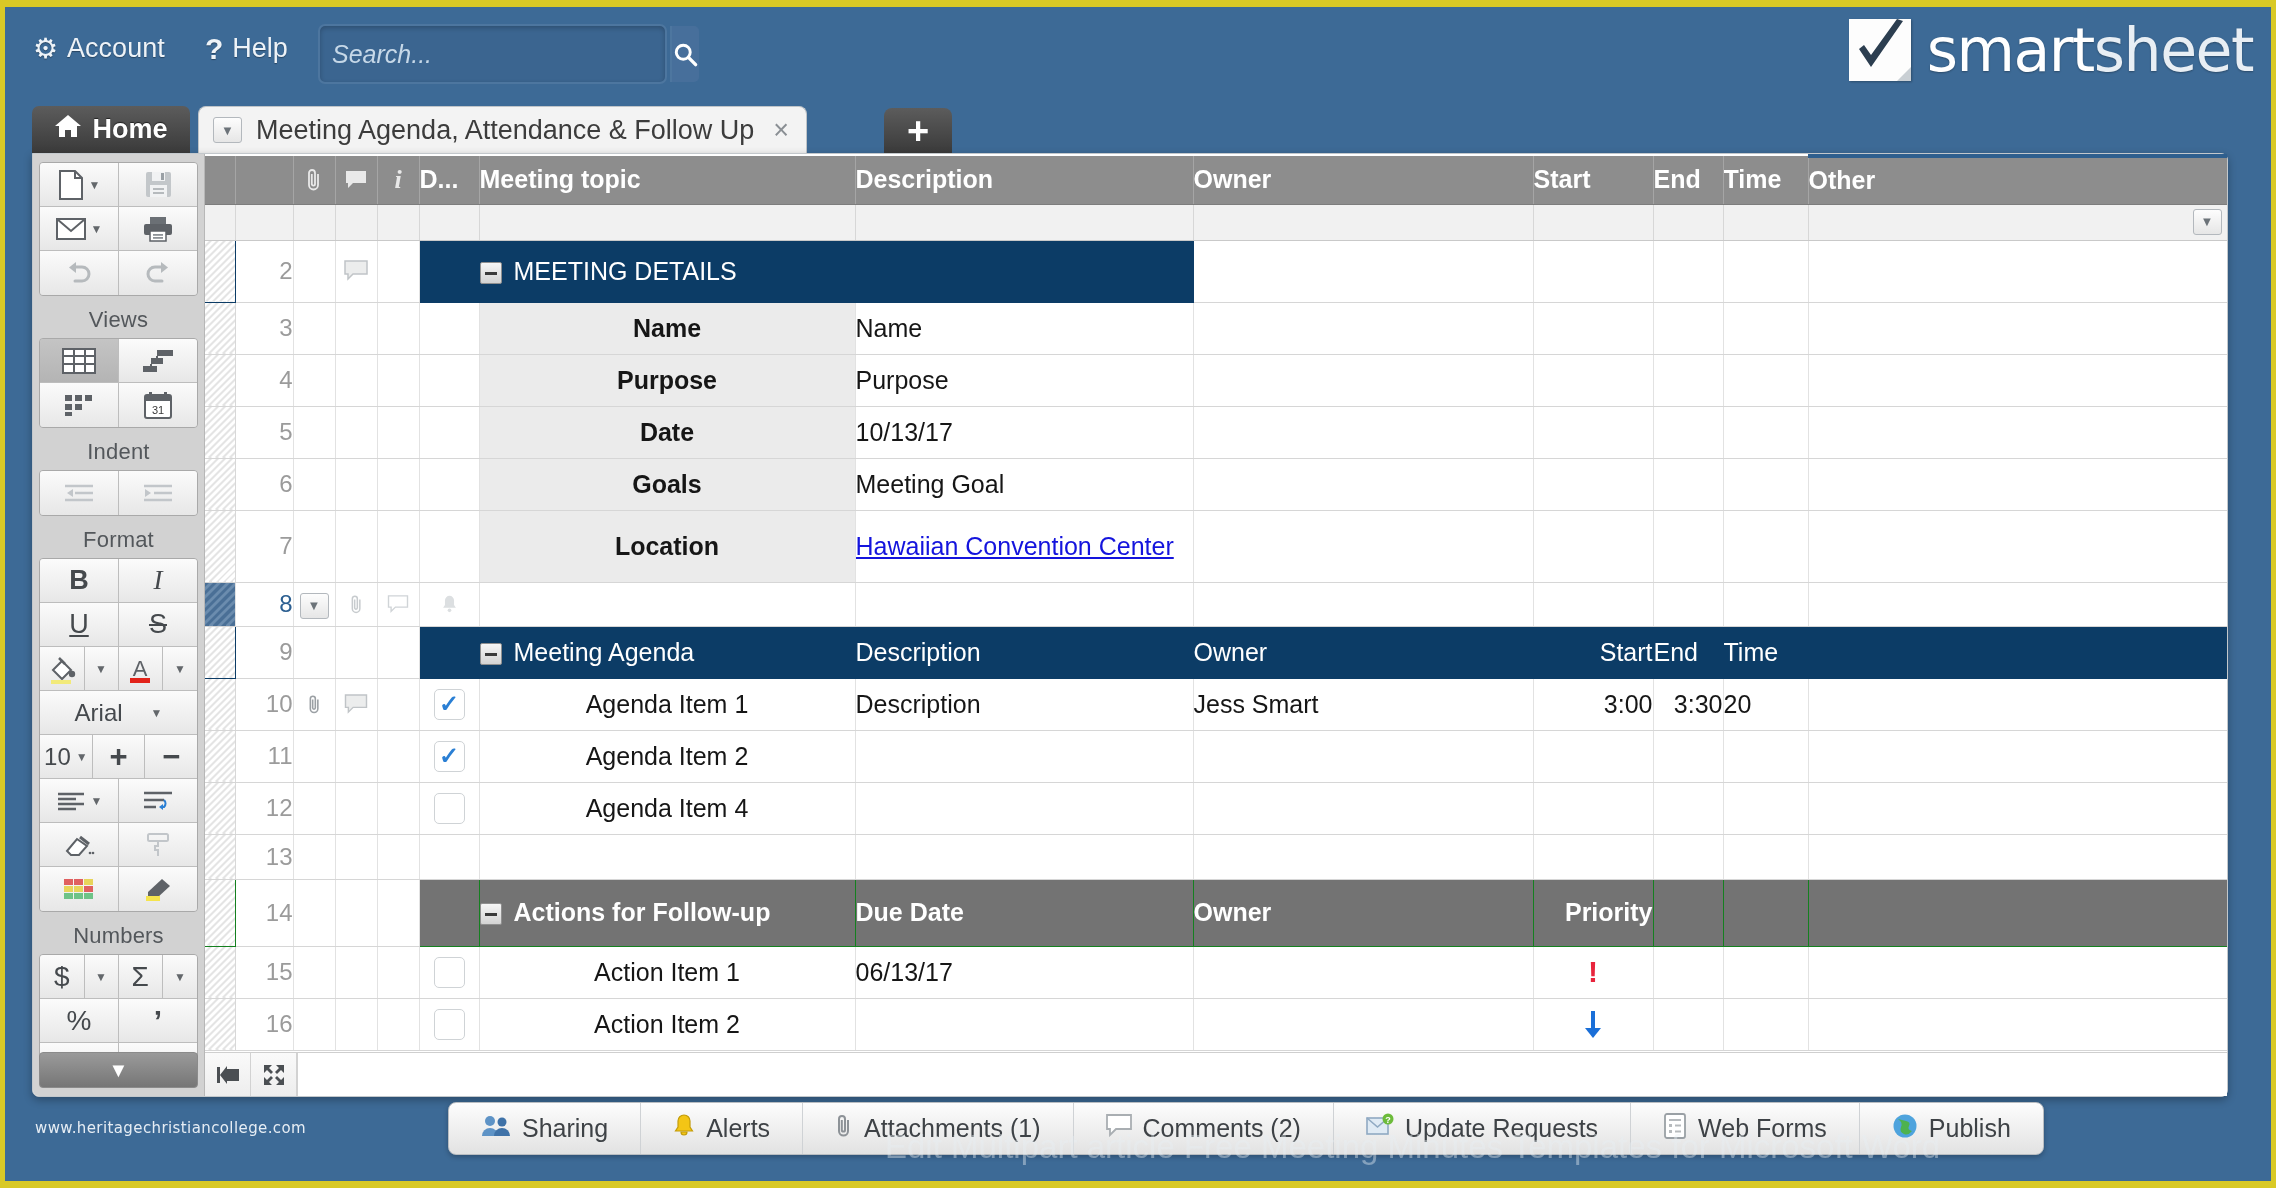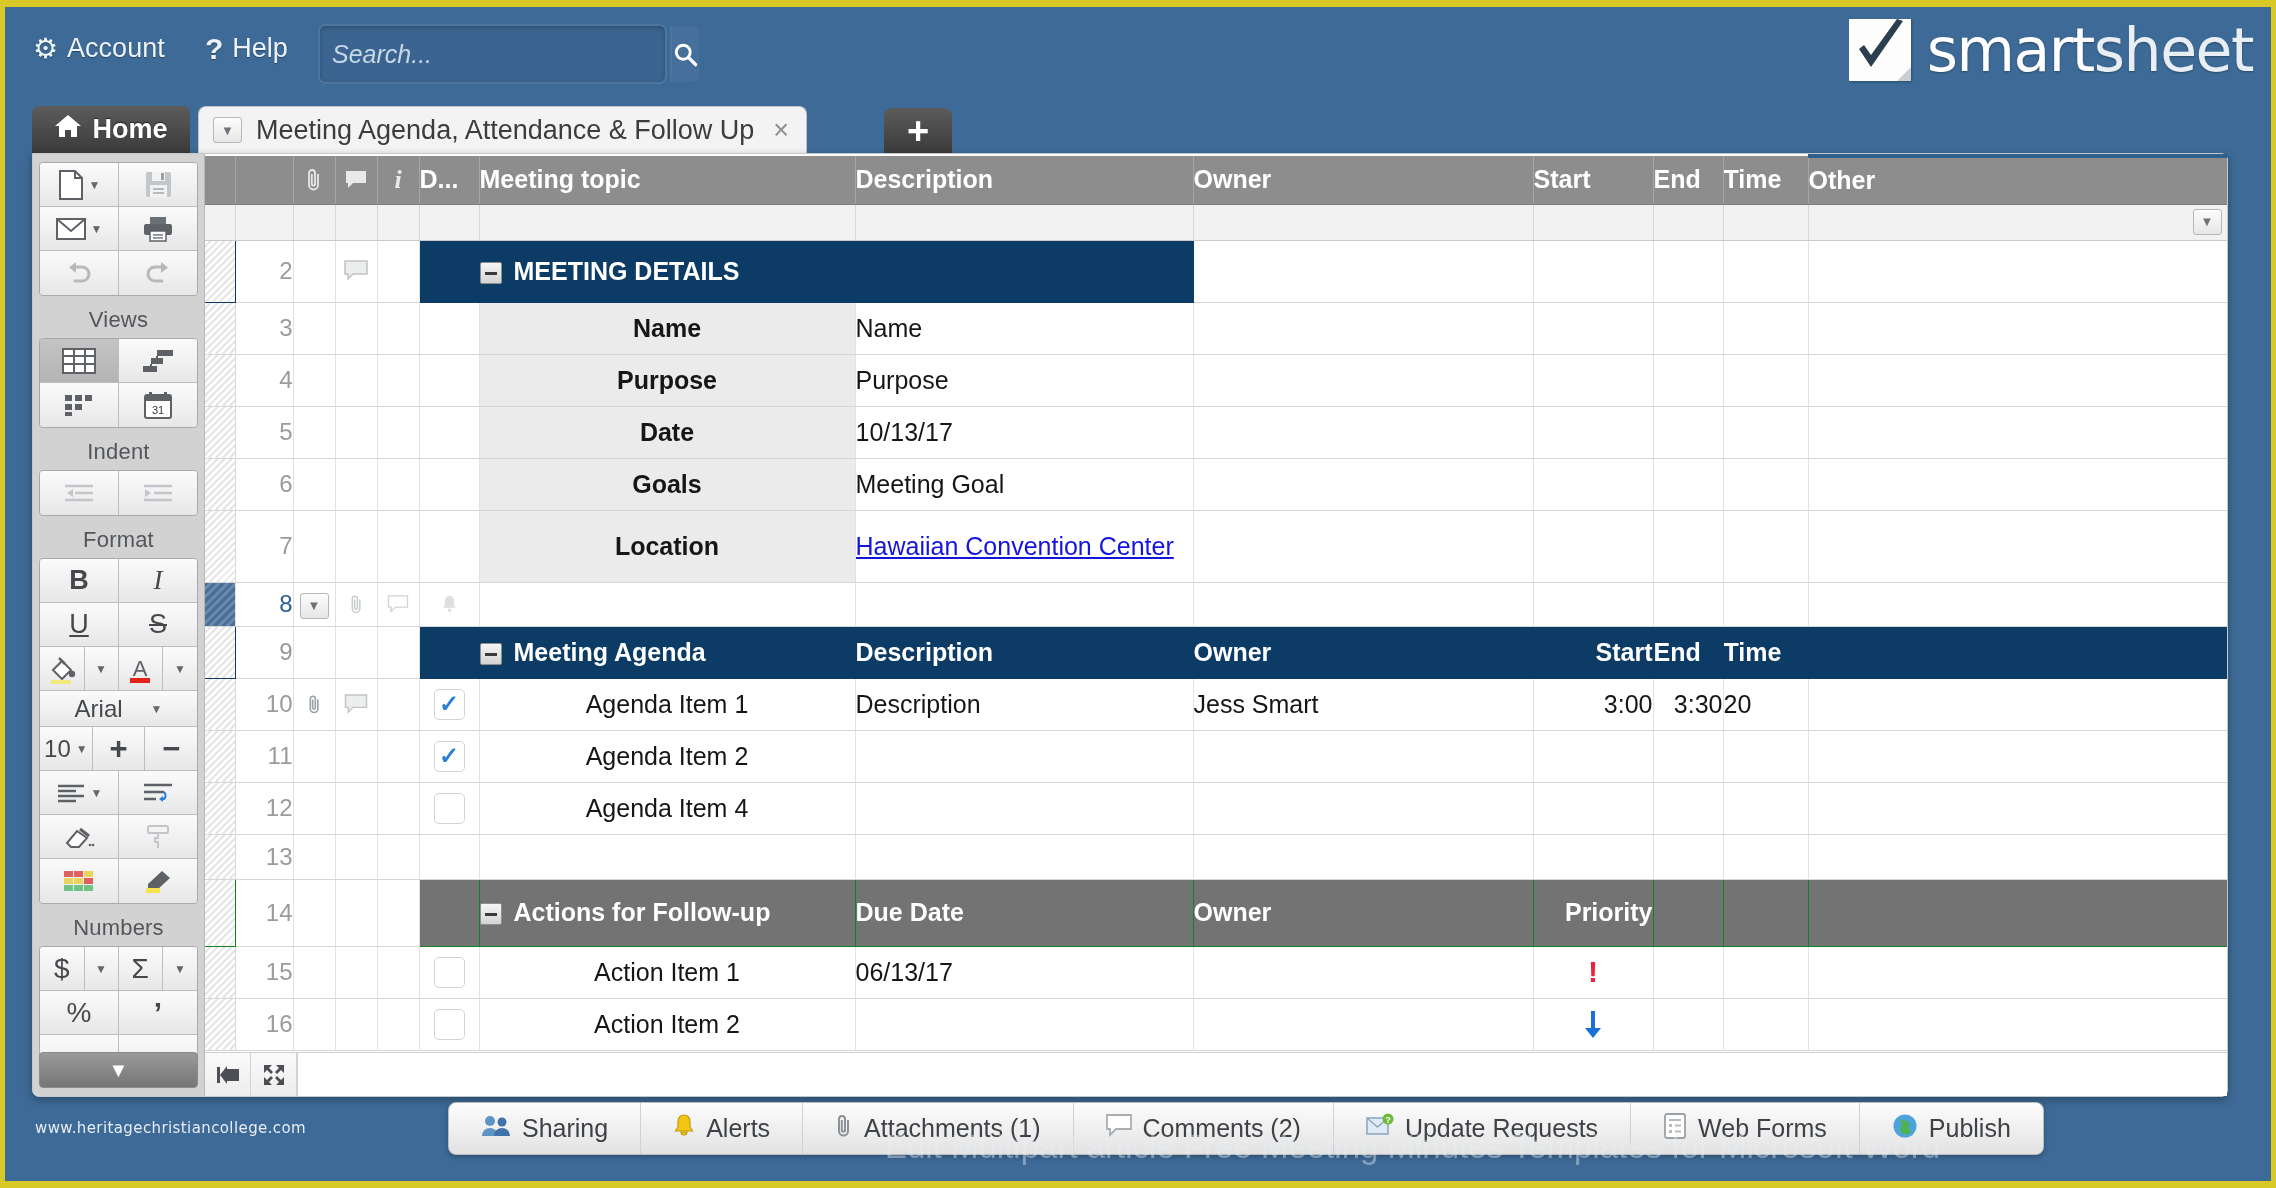--- a/index.html
+++ b/index.html
@@ -154,21 +154,21 @@
   .tbtn.active { background: linear-gradient(#c4c4c4,#b4b4b4); }
   .tbtn.dim { color: #b0b4b8; }
   .tbtn.narrow { flex: 0 0 34px; }
   .caret { font-size: 12px; color: #63676b; }
   .tlabel {
     text-align: center; font-size: 22px; color: #53575b;
     padding: 7px 0 5px; letter-spacing: .2px;
   }
   .tbtn svg { display: block; }
   #font-name {
-    height: 36px; background: linear-gradient(#fbfbfb,#e7e7e7);
+    height: 44px; background: linear-gradient(#fbfbfb,#e7e7e7);
     display: flex; align-items: center; justify-content: center; gap: 28px;
     font-size: 24px; color: #45494d; border-bottom: 1px solid #bdbdbd;
     cursor: pointer;
   }
   #font-size-row .sz { font-size: 24px; color: #45494d; }
   #toolbar-more {
     position: absolute; left: 6px; right: 6px; bottom: 8px;
     height: 36px; background: linear-gradient(#9a9a9a,#767676);
     border: 1px solid #8b8b8b; border-radius: 4px;
     display: flex; align-items: center; justify-content: center;
@@ -217,21 +217,21 @@
     background: repeating-linear-gradient(135deg,#fff,#fff 3px,#e4e4e4 3px,#e4e4e4 5px);
     border-right: 1px solid #d8d8d8;
   }
   td.rownum {
     text-align: right; color: #9b9b9b; font-size: 24px;
     padding-right: 12px; background: #fff;
     border-right: 1px solid #e2e2e2;
   }
   td.icocell { text-align: center; padding: 0; }
 
-  tr.sect-blue td { background: #0c3c66; color: #fff; font-weight: bold; border-right-color: #0c3c66; border-bottom-color: #0c3c66; }
+  tr.sect-blue td { background: #0c3c66; color: #fff; font-weight: normal; border-right-color: #0c3c66; border-bottom-color: #0c3c66; }
   tr.sect-green td { background: #737373; color: #fff; font-weight: bold; border-right-color: #14801f; border-bottom-color: #14801f; }
   tr.sect-blue td.rowgutter, tr.sect-green td.rowgutter {
     background: repeating-linear-gradient(135deg,#fff,#fff 3px,#e4e4e4 3px,#e4e4e4 5px);
   }
   tr.sect-blue td.rownum, tr.sect-green td.rownum { background:#fff; color:#9b9b9b; font-weight: normal; border-right-color:#e2e2e2; border-bottom-color:#d6d6d6;}
   tr.sect-blue td.icocell, tr.sect-green td.icocell { background:#fff; border-right-color:#e2e2e2; border-bottom-color:#d6d6d6; }
 
   td.label-cell { background: #ebebeb; font-weight: bold; text-align: center; }
   td.num { text-align: right; }
   .collapse-box {

